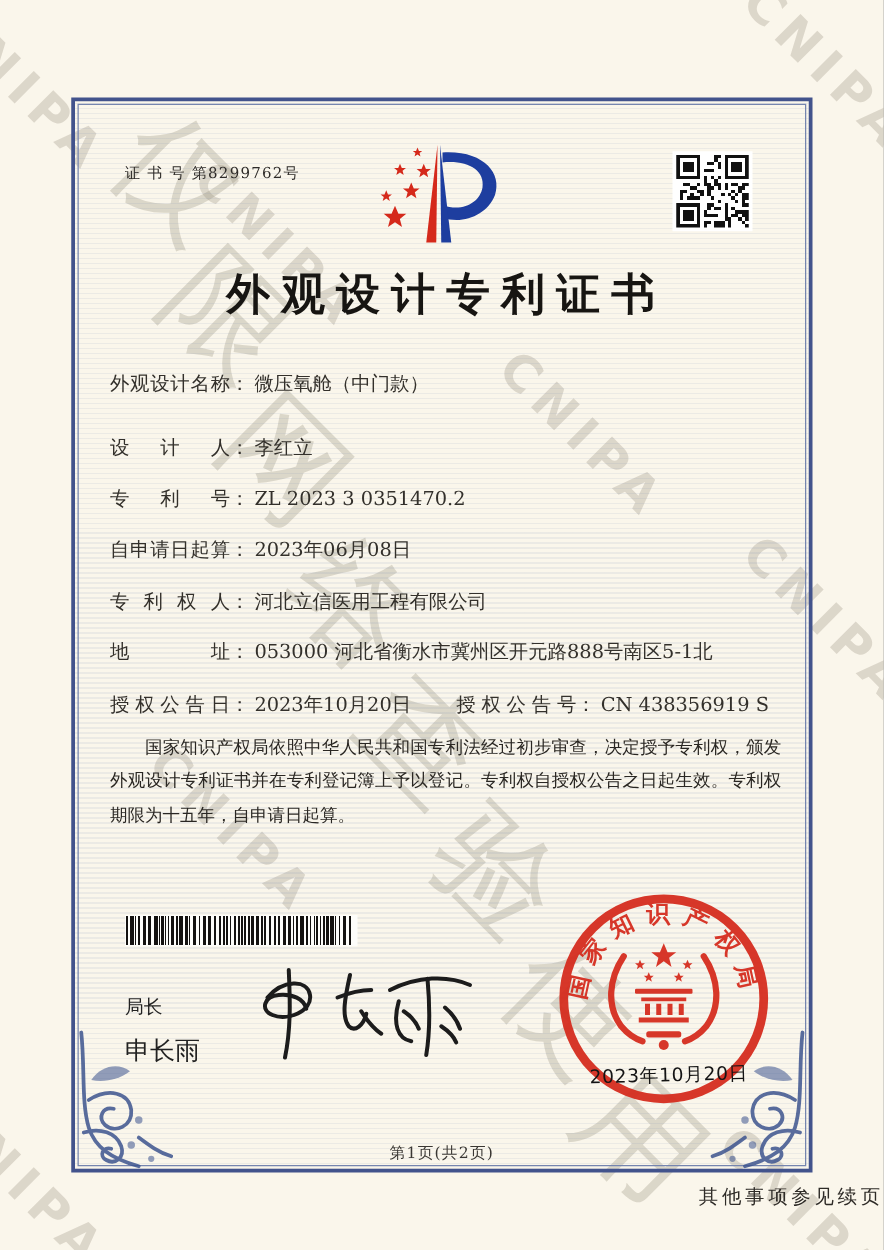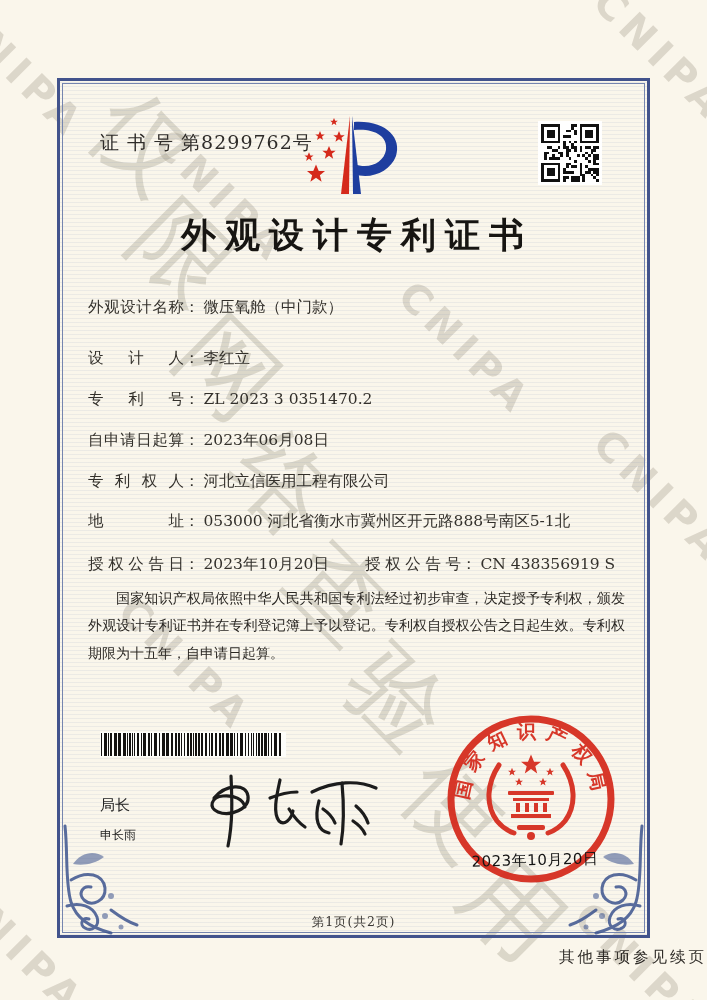--- a/index.html
+++ b/index.html
@@ -24,21 +24,21 @@
     position:absolute; left:57px; top:78px; width:593px; height:860px; z-index:2;
     border:3px solid #42538c;
     background:repeating-linear-gradient(0deg,
       rgba(105,128,176,0.10) 0px, rgba(105,128,176,0.10) 1px,
       rgba(0,0,0,0) 1px, rgba(0,0,0,0) 4px);
   }
   .frame::after { content:""; position:absolute; inset:2px; border:1px solid #7585af; }
   .ornament { position:absolute; z-index:3; }
   
   .cert-no { position:absolute; left:100px; top:130px; z-index:4;
-    font-size:19px; letter-spacing:1px; color:#2e2b28; }
+    font-size:12px; letter-spacing:1px; color:#2e2b28; }
   .logo { position:absolute; left:290px; top:112px; z-index:4; }
   .qr { position:absolute; left:538px; top:121px; width:64px; height:64px;
     background:#fff; padding:3px; z-index:4; }
   .title { position:absolute; left:57px; width:600px; top:212px; z-index:4;
     text-align:center; font-size:35px; font-weight:700; letter-spacing:9px; color:#171512; }
   
   .field-row { position:absolute; left:88px; width:545px; z-index:4;
     font-size:15.5px; line-height:22px; color:#33302b; white-space:nowrap; }
   .lbl { display:inline-block; width:96px; text-align:justify; text-align-last:justify;
     vertical-align:top; }
@@ -48,21 +48,21 @@
   
   .paras { position:absolute; left:88px; top:585px; width:537px; z-index:4;
     font-size:14px; line-height:1.95; color:#2a2723; text-align:justify; }
   .paras p { text-indent:2em; margin-bottom:3px; }
   
   .barcode { position:absolute; left:100px; top:732px; width:186px; height:25px;
     background:#fdfdfa; z-index:4; }
   .sig-title { position:absolute; left:100px; top:796px; z-index:4;
     font-family:"DejaVu Sans", sans-serif; font-size:15px; color:#222; }
   .sig-name  { position:absolute; left:100px; top:827px; z-index:4;
-    font-family:"DejaVu Sans", sans-serif; font-size:12px; color:#222; }
+    font-family:"DejaVu Sans", sans-serif; font-size:20px; color:#222; }
   .sig-hand { position:absolute; left:200px; top:768px; z-index:4; }
   
   .seal { position:absolute; left:441px; top:709px; z-index:5; opacity:0.93; }
   .seal-date { position:absolute; left:470px; top:851px; width:130px; z-index:6;
     text-align:center; font-size:15px; color:#141414; letter-spacing:0.5px;
     font-family:"DejaVu Sans", sans-serif; transform:rotate(-1.5deg); }
   
   .page-num { position:absolute; left:57px; width:593px; top:914px; z-index:4;
     text-align:center; font-size:12.5px; color:#3a3733; letter-spacing:1px; }
   .note { position:absolute; left:0; width:707px; top:947px; z-index:4;

